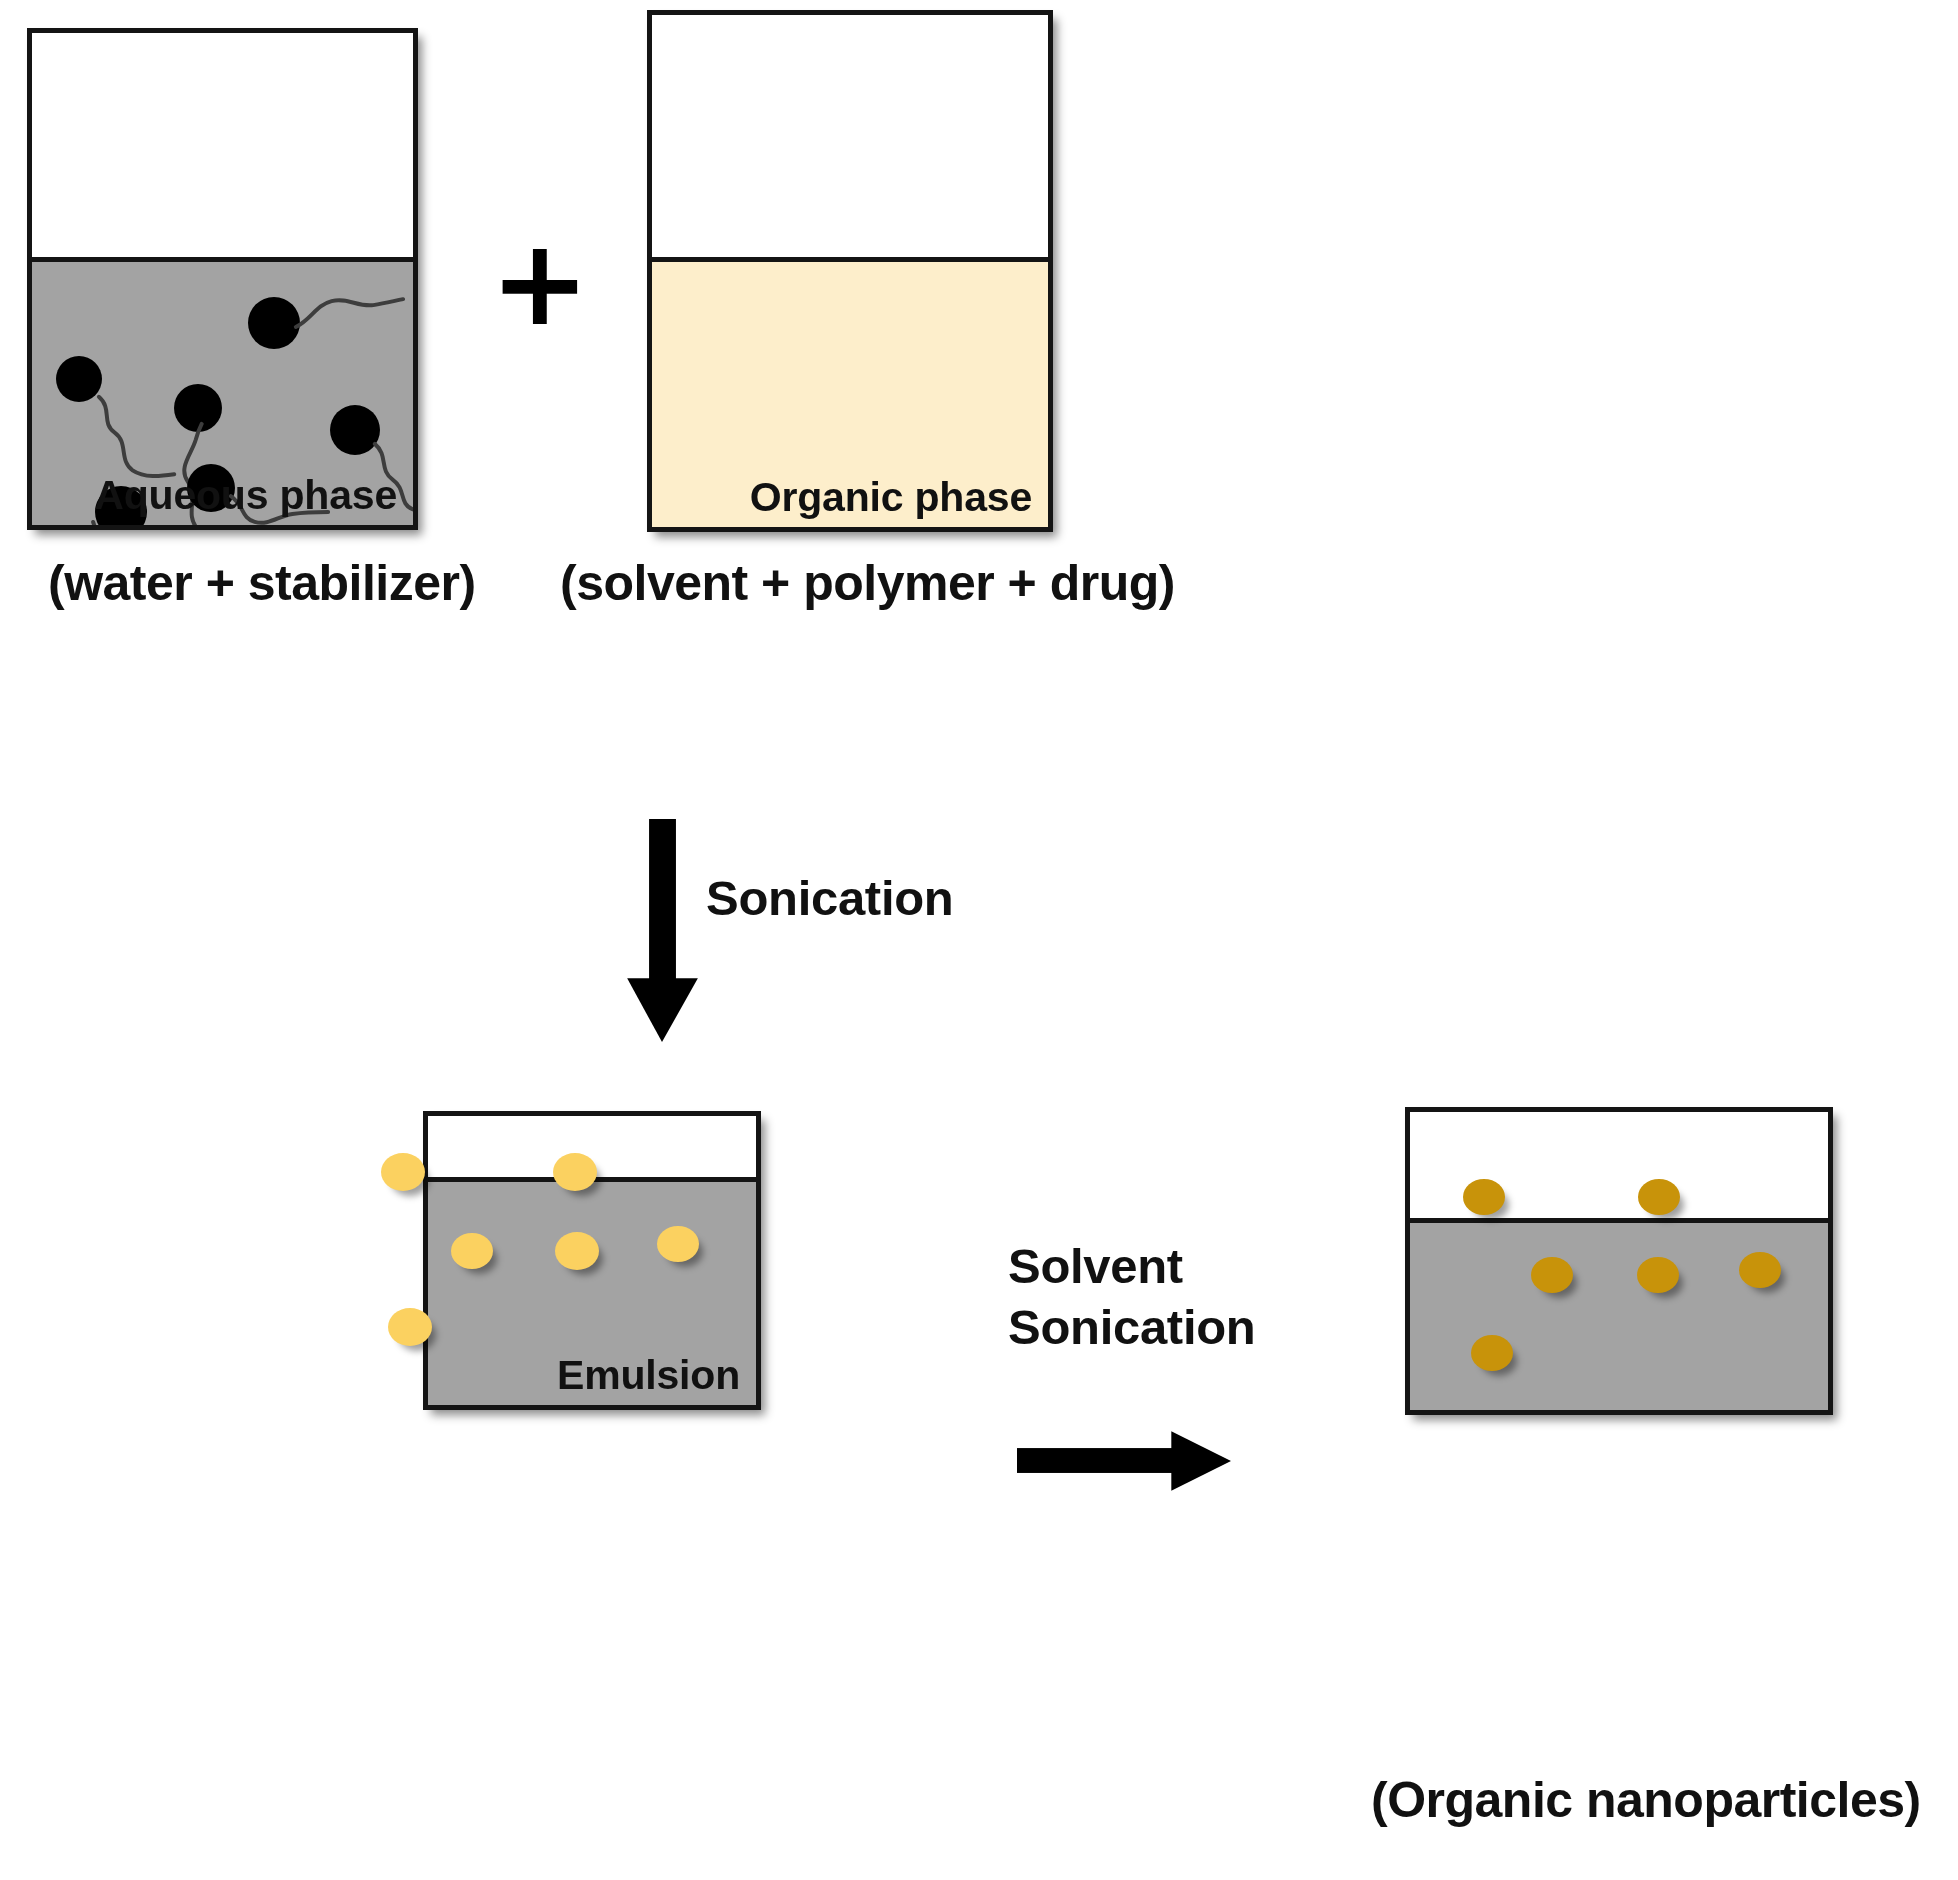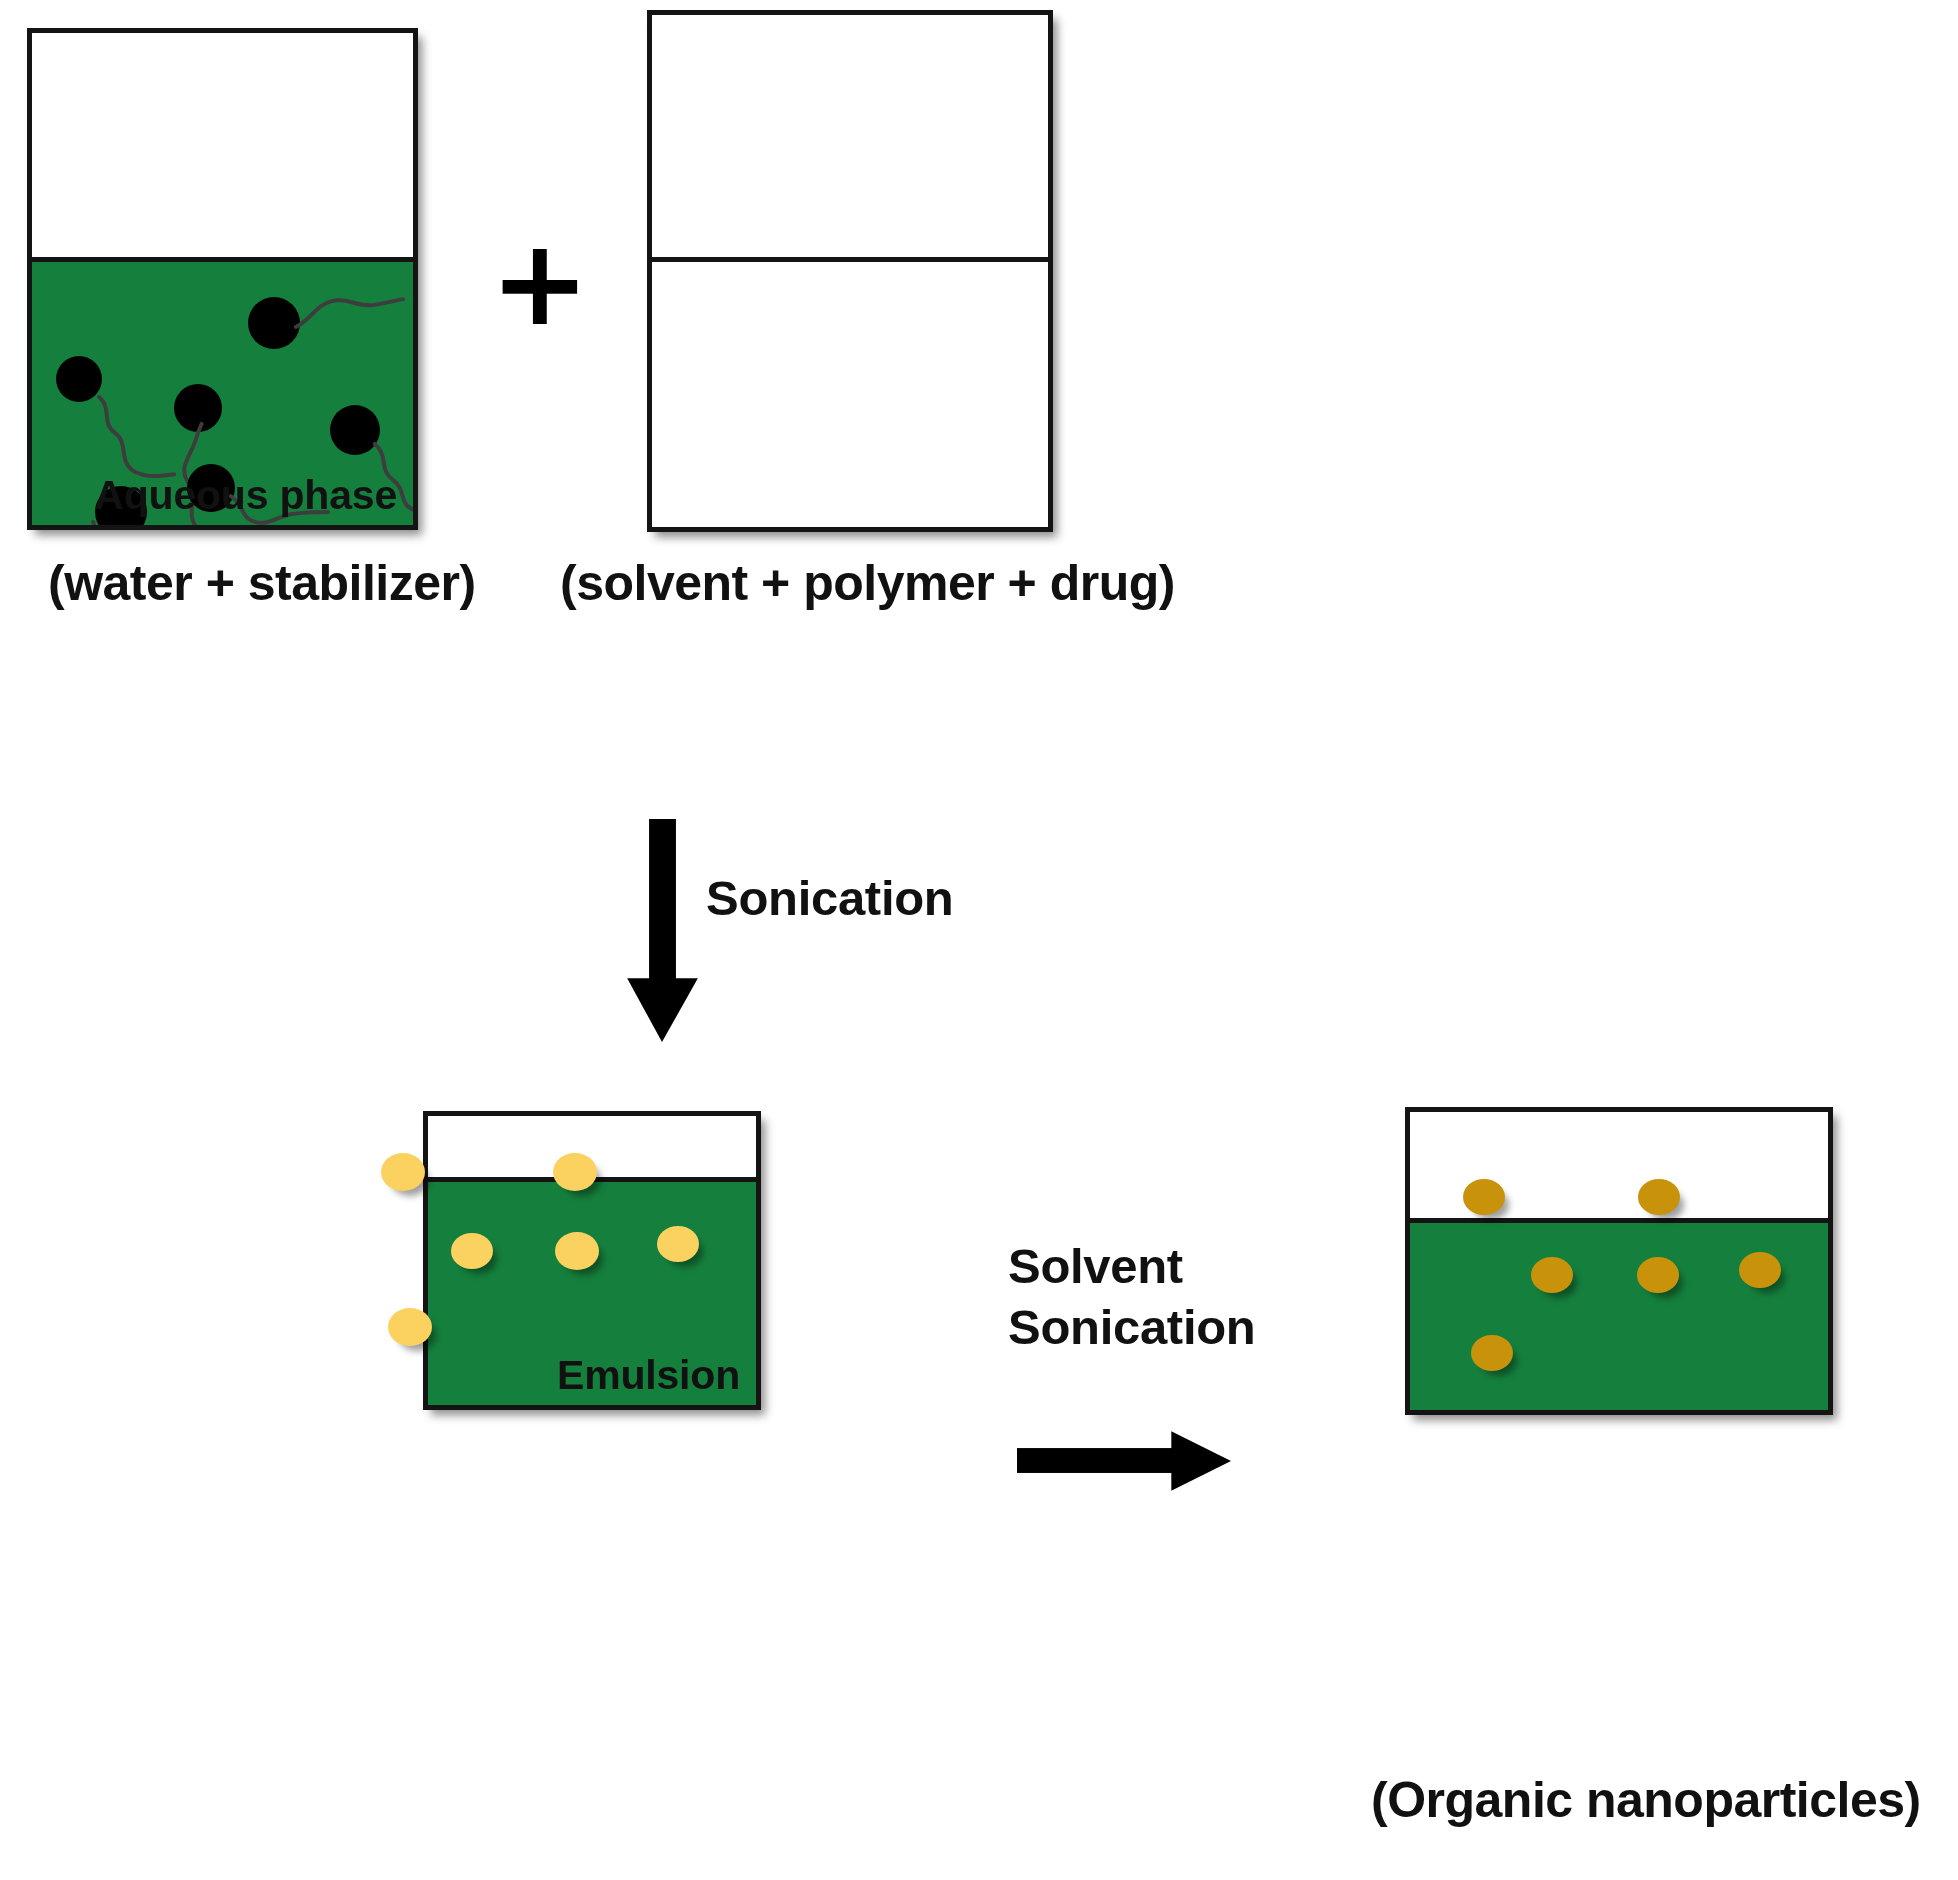--- a/index.html
+++ b/index.html
@@ -32,21 +32,21 @@
     position: absolute;
     left: 0; right: 0;
     height: 5px;
     background: #141414;
   }
   .phase-fill {
     position: absolute;
     left: 0; right: 0; bottom: 0;
     overflow: hidden;
   }
-  .fill-grey  { background: #15803d; }
+  .fill-grey  { background: #a3a3a3; }
   .fill-cream { background: #fdeecb; }
 
   .phase-label {
     position: absolute;
     right: 16px;
     bottom: 6px;
     font-size: 41px;
     font-weight: 700;
     color: #111111;
     white-space: nowrap;
@@ -172,20 +172,23 @@
   </div>
 </div>
 
 <div class="caption" style="left:48px; top:554px;">(water + stabilizer)</div>
 
 <div class="plus-sign" style="left:490px; top:224px;">+</div>
 
 <div class="beaker" style="left:647px; top:10px; width:406px; height:522px;">
   <div class="beaker-top" style="height:242px;"></div>
   <div class="phase-line" style="top:242px;"></div>
+  <div class="phase-fill fill-cream" style="top:247px;">
+    <div class="phase-label">Organic phase</div>
+  </div>
 </div>
 
 <div class="caption" style="left:560px; top:554px;">(solvent + polymer + drug)</div>
 
 <svg class="arrow-svg" width="90" height="229" viewBox="0 0 90 230" style="left:619px; top:819px;">
   <rect x="30" y="0" width="27" height="166"></rect>
   <polygon points="8,160 79,160 43,224"></polygon>
 </svg>
 
 <div class="step-label" style="left:706px; top:869px;">Sonication</div>

